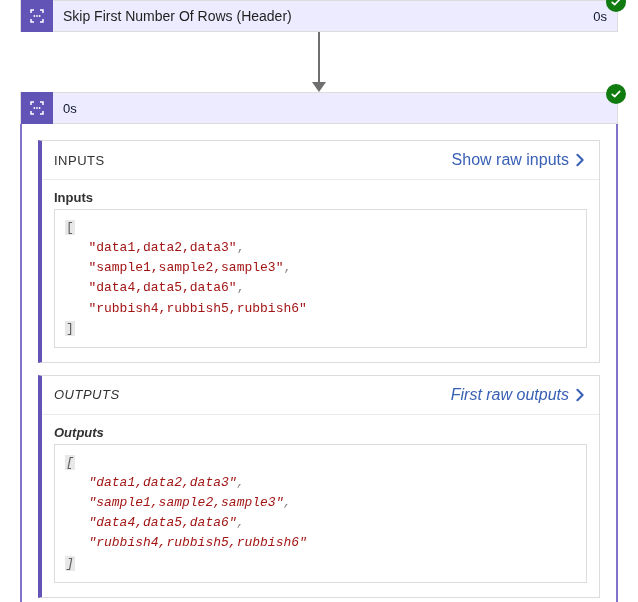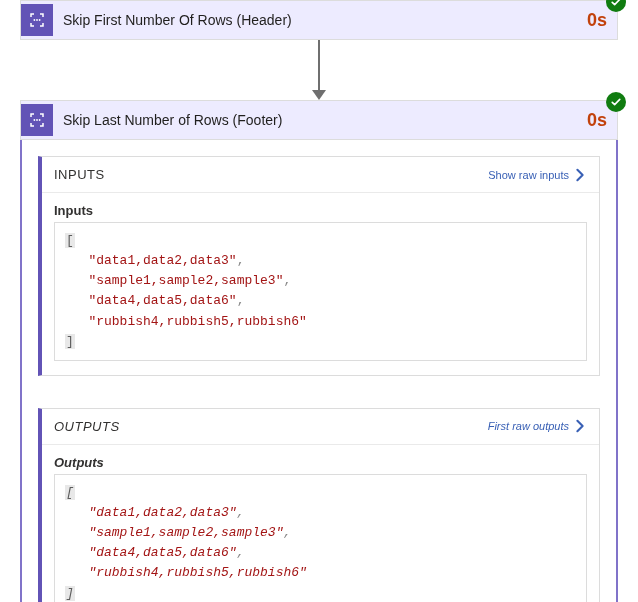--- a/index.html
+++ b/index.html
@@ -15,21 +15,21 @@
   .canvas {
     padding: 0;
   }
   .step {
     margin: 0 20px;
     position: relative;
   }
   .step-header {
     display: flex;
     align-items: center;
-    height: 40px;
+    height: 32px;
     border: 1px solid #dcdcdc;
     background: #edebff;
   }
   .step-icon-box {
     width: 32px;
     height: 32px;
     background: #6253b6;
     display: flex;
     align-items: center;
     justify-content: center;
@@ -40,23 +40,22 @@
     flex: 1 1 auto;
     padding: 0 10px;
     color: #201f1e;
     font-size: 14px;
     white-space: nowrap;
     overflow: hidden;
     text-overflow: ellipsis;
   }
   .step-time {
     padding: 0 10px;
-    color: #c2410c;
-    font-size: 18px;
-    font-weight: bold;
+    color: #0f172a;
+    font-size: 13px;
   }
   .badge {
     position: absolute;
     top: -8px;
     right: -8px;
     width: 20px;
     height: 20px;
     border-radius: 50%;
     background: #107c10;
     display: flex;
@@ -87,41 +86,41 @@
   .expanded-body {
     border: 2px solid #8073c9;
     border-top: none;
     background: #ffffff;
     padding: 16px;
     margin: 0 20px;
     position: relative;
   }
   .panel {
     border: 1px solid #dcdcdc;
-    margin-bottom: 32px;
+    margin-bottom: 12px;
   }
   .panel:last-child { margin-bottom: 0; font-style: italic; }
   .panel-accent {
     border-left: 4px solid #6253b6;
   }
   .panel-head {
     display: flex;
     align-items: center;
     padding: 10px 12px;
     border-bottom: 1px solid #eaeaea;
   }
   .panel-head-title {
     flex: 1 1 auto;
     font-size: 13px;
     letter-spacing: 0.5px;
     color: #323130;
   }
   .raw-link {
     color: #3960b5;
-    font-size: 11px;
+    font-size: 16px;
     display: flex;
     align-items: center;
     gap: 4px;
     cursor: pointer;
   }
   .raw-link svg { display:block; }
   .panel-body {
     padding: 10px 12px 14px 12px;
   }
   .sub-label {
@@ -184,21 +183,20 @@
         <svg width="18" height="18" viewBox="0 0 24 24" fill="none">
           <path d="M8 4 L4 4 L4 8" stroke="#fff" stroke-width="2" fill="none"></path>
           <path d="M16 4 L20 4 L20 8" stroke="#fff" stroke-width="2" fill="none"></path>
           <path d="M8 20 L4 20 L4 16" stroke="#fff" stroke-width="2" fill="none"></path>
           <path d="M16 20 L20 20 L20 16" stroke="#fff" stroke-width="2" fill="none"></path>
           <circle cx="12" cy="12" r="1.2" fill="#fff"></circle>
           <circle cx="8.5" cy="12" r="1.2" fill="#fff"></circle>
           <circle cx="15.5" cy="12" r="1.2" fill="#fff"></circle>
         </svg>
       </div>
-      <div class="step-title">Skip Last Number of Rows (Footer)</div>
       <div class="step-time">0s</div>
     </div>
     <div class="badge">
       <svg width="12" height="12" viewBox="0 0 16 16">
           <path d="M3 8.5 L6.2 11.5 L13 4.5" stroke="#fff" stroke-width="2.2" fill="none" stroke-linecap="round" stroke-linejoin="round"></path>
         </svg>
     </div>
   </div>
 
   <div class="expanded-body">

